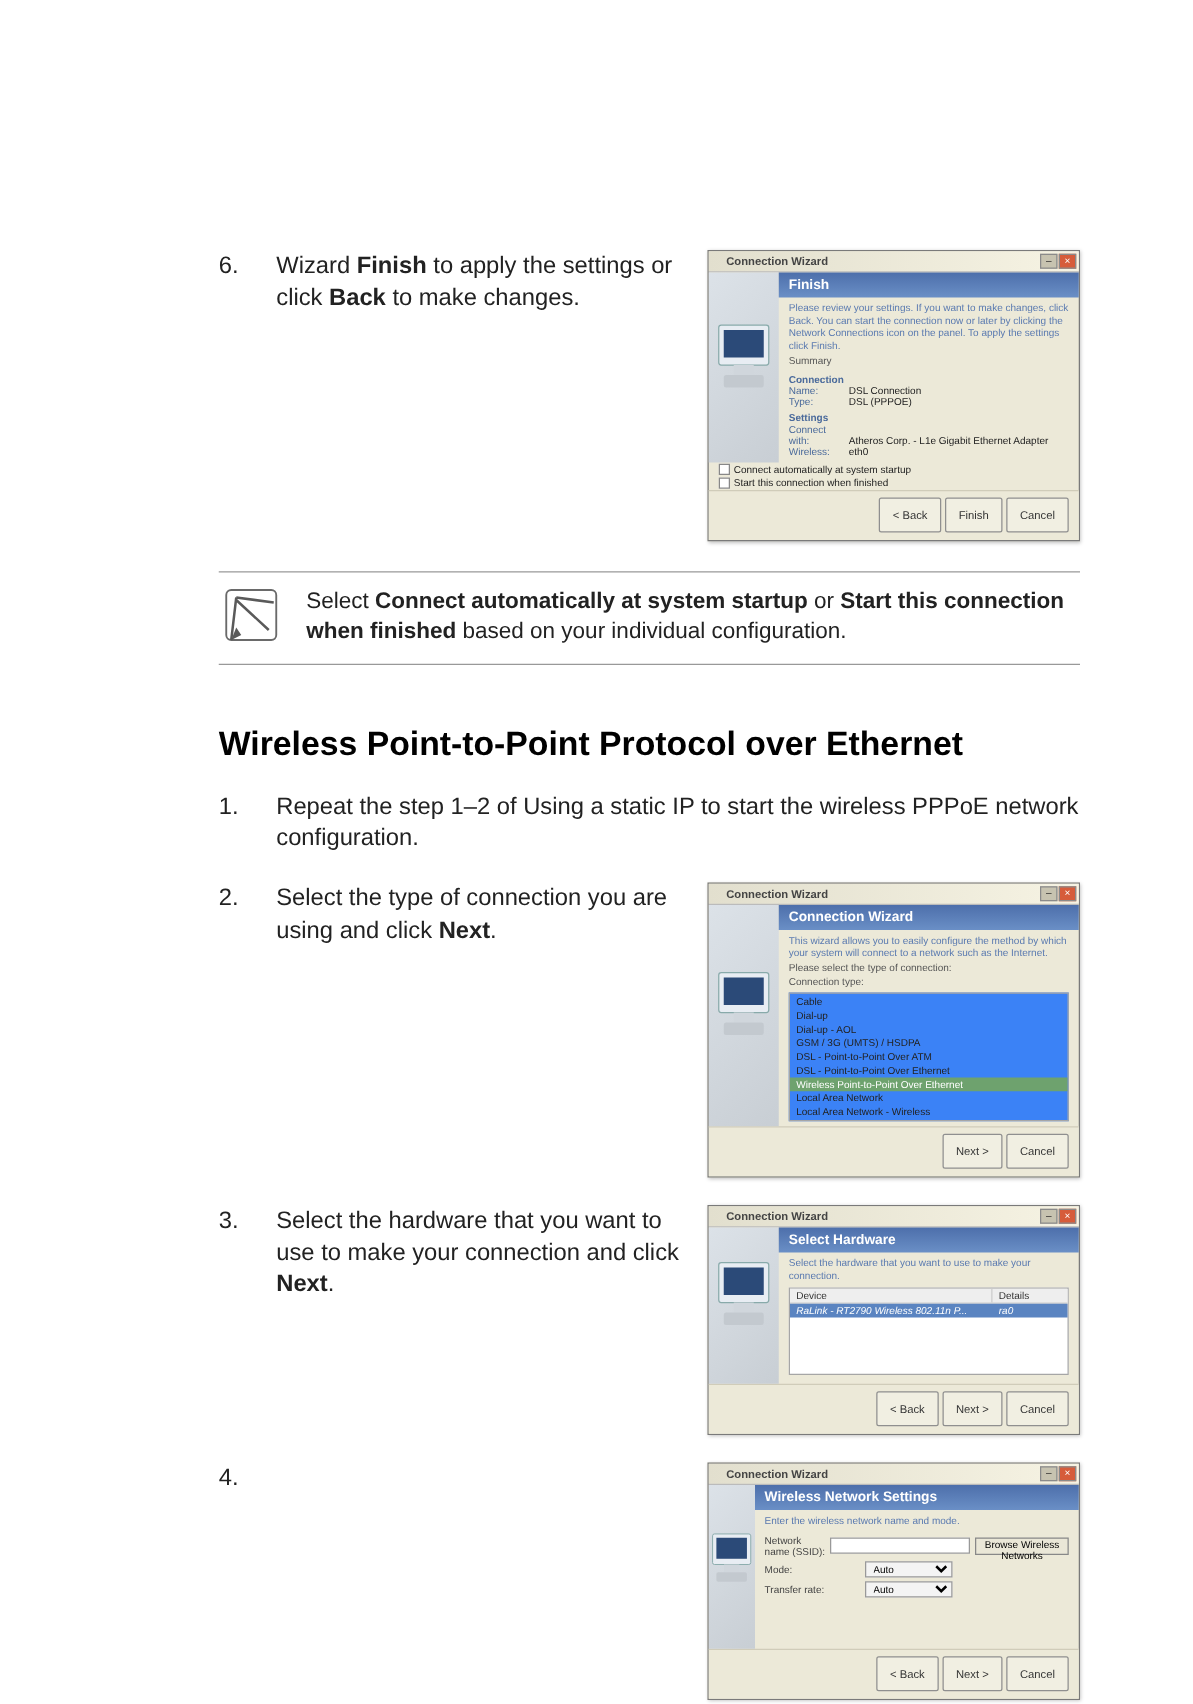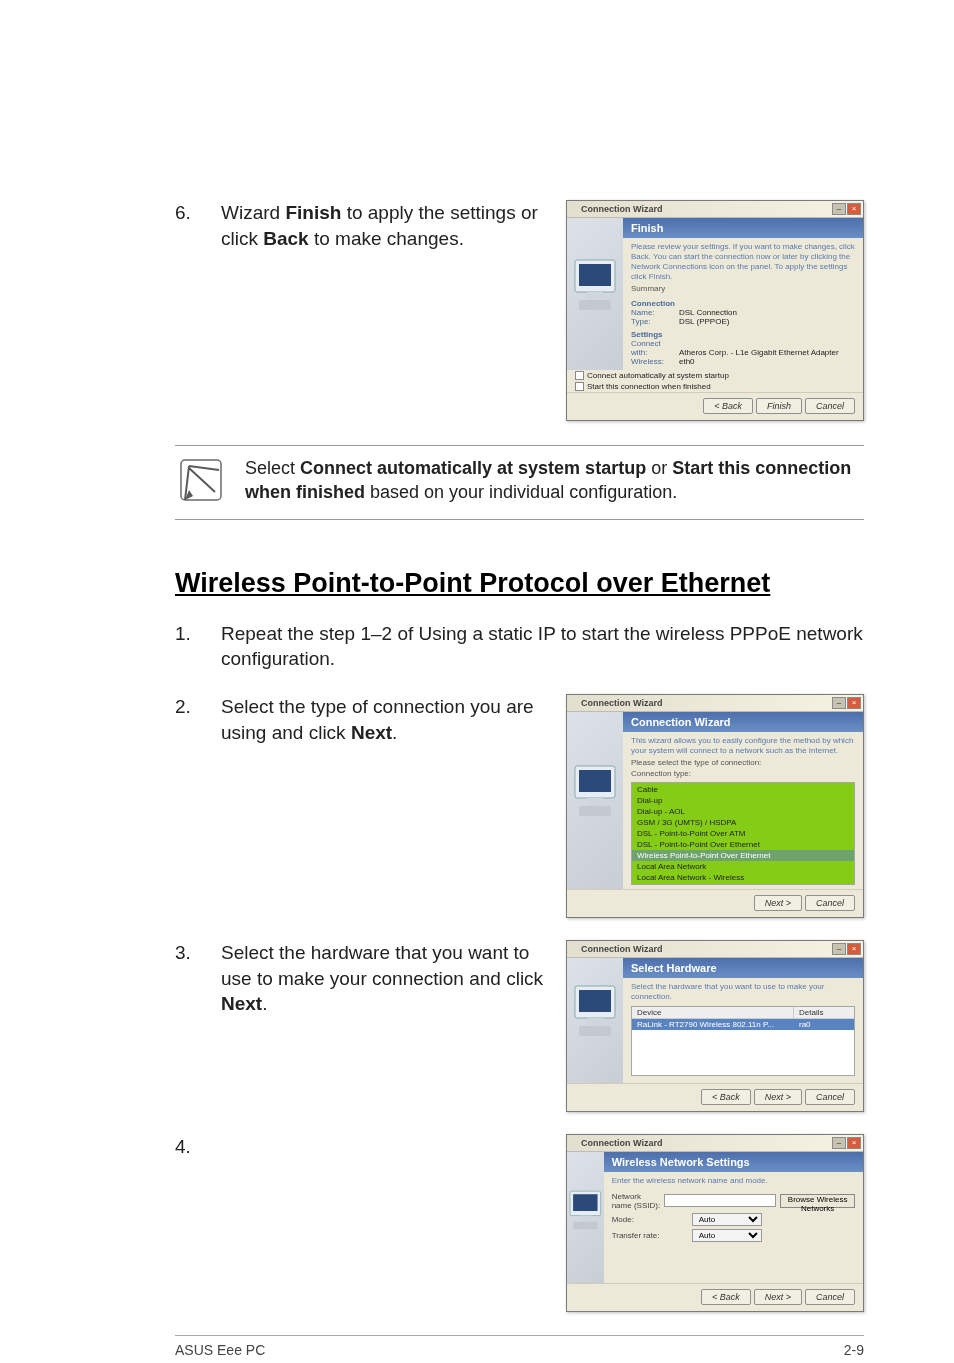--- a/index.html
+++ b/index.html
@@ -36,21 +36,20 @@
     line-height: 1.35;
     display: flex;
     gap: 18px;
     margin-bottom: 22px;
   }
   h2 {
     font-size: 27px;
     font-weight: 700;
     margin: 48px 0 22px 0;
     color: #000;
-    text-decoration: underline;
   }
   .note-box {
     display: flex;
     gap: 18px;
     border-top: 1px solid #999;
     border-bottom: 1px solid #999;
     padding: 10px 0 14px 0;
     margin: 24px 0 28px 0;
     align-items: flex-start;
   }
@@ -133,63 +132,62 @@
     font-size:8px;
     line-height:1.25;
   }
   .wiz-sub {
     padding: 0 8px 2px 8px;
     color:#555;
     font-size:8px;
   }
   .wiz-list {
     margin: 2px 8px 4px 8px;
-    background:#84cc16;
+    background:#3b82f6;
     border:1px solid #a6a6a6;
     padding:1px 0;
   }
   .wiz-list-item {
     padding:1px 5px;
     font-size:8px;
     white-space:nowrap;
   }
   .wiz-list-item.sel { background:#6ea26e; color:#fff; }
   .wiz-table {
     margin: 2px 8px 4px 8px;
     background:#fff;
     border:1px solid #a6a6a6;
     min-height:70px;
   }
   .wiz-thead { display:flex; border-bottom:1px solid #ccc; background:#eee;}
   .wiz-th { padding:1px 5px; font-size:8px; color:#333; flex:1; border-right:1px solid #ccc;}
   .wiz-trow { display:flex; background:#5a84c1; color:#fff;}
-  .wiz-td { padding:1px 5px; font-size:8px; flex:1;}
+  .wiz-td { padding:1px 5px; font-size:8px; flex:1;font-style:italic;}
   .wiz-form { padding:4px 8px; }
   .wiz-form-row { display:flex; align-items:center; gap:4px; margin-bottom:3px; font-size:8px;}
   .wiz-form-label { width:76px; color:#444;}
   .wiz-input { flex:1; height:13px; background:#fff; border:1px solid #999; font-size:8px;}
   .wiz-select { width:70px; height:13px; background:#f4f4f4; border:1px solid #999; font-size:8px; padding:0 2px;}
   .wiz-btn-inline { height:14px; padding:0 6px; background:#eae7d7; border:1px solid #888; font-size:8px;}
   .wiz-summary { padding:4px 8px; font-size:8px; }
   .wiz-summary .lbl { color:#4a6a9b; display:inline-block; width:48px;}
   .wiz-chk-row { padding:1px 8px; font-size:8px; display:flex; align-items:center; gap:3px;}
   .wiz-chk { width:9px; height:9px; border:1px solid #888; background:#fff; display:inline-block;}
   .wiz-btnbar {
     display:flex; justify-content:flex-end; gap:3px;
     padding:5px 8px 6px 8px;
     border-top:1px solid #d0ccb9;
     background:#ece9d8;
   }
   .wiz-btn {
-    height:16px; padding:0 10px;
+    height:28px; padding:0 10px;
     background:#f1efe2; border:1px solid #8f8f8f;
     font-size:9px; color:#333;
     display:flex; align-items:center;
     border-radius:2px;
-    font-style:italic;
   }
   .monitor-svg { width:48px; height:85px; }
 </style>
 </head>
 <body>
 
 <div class="page">
 
   <div class="row">
     <div class="step-col-l">

